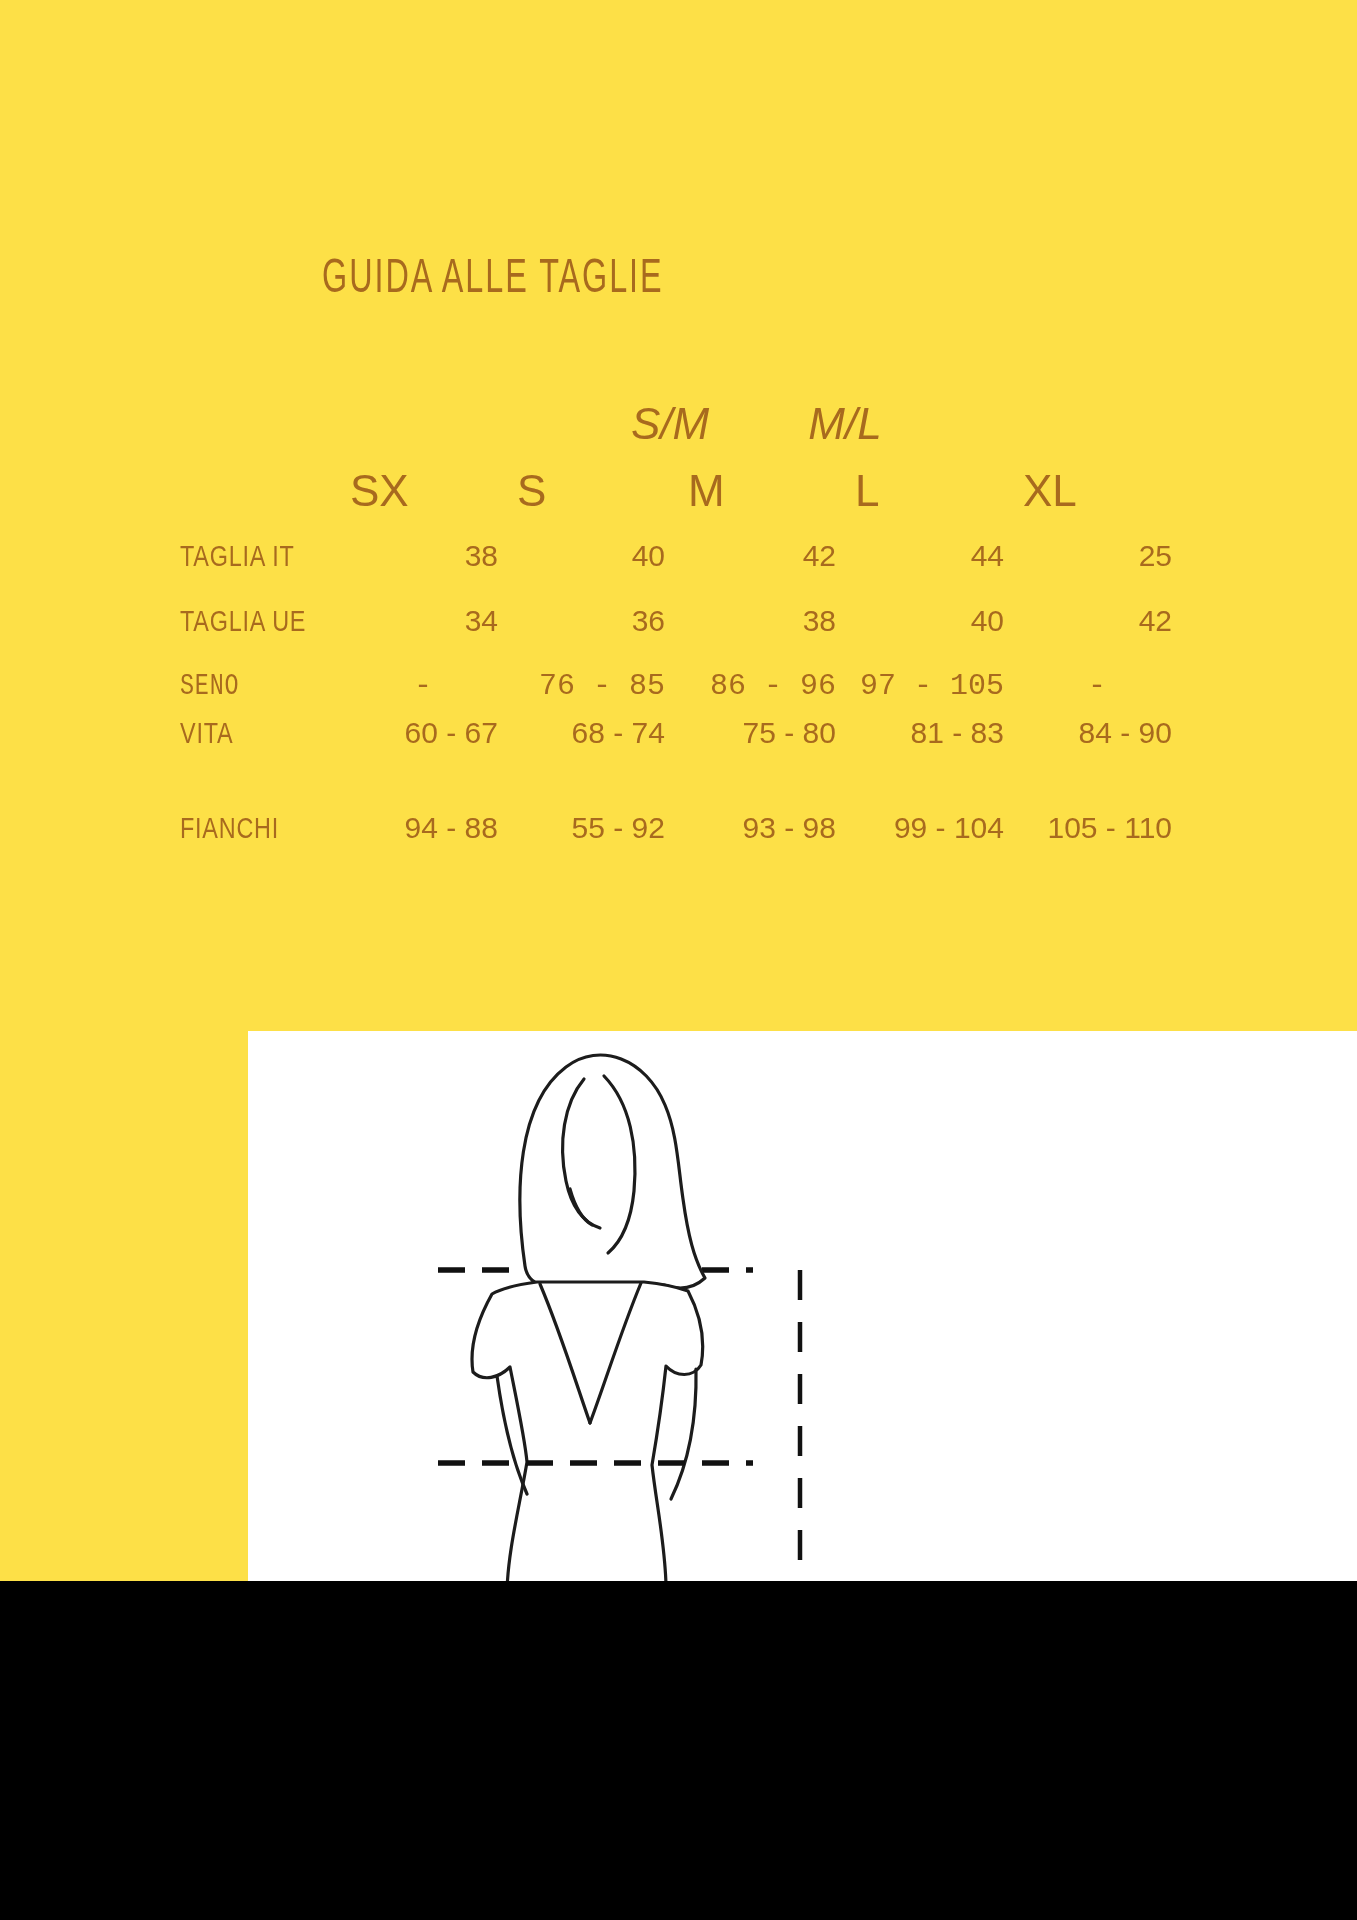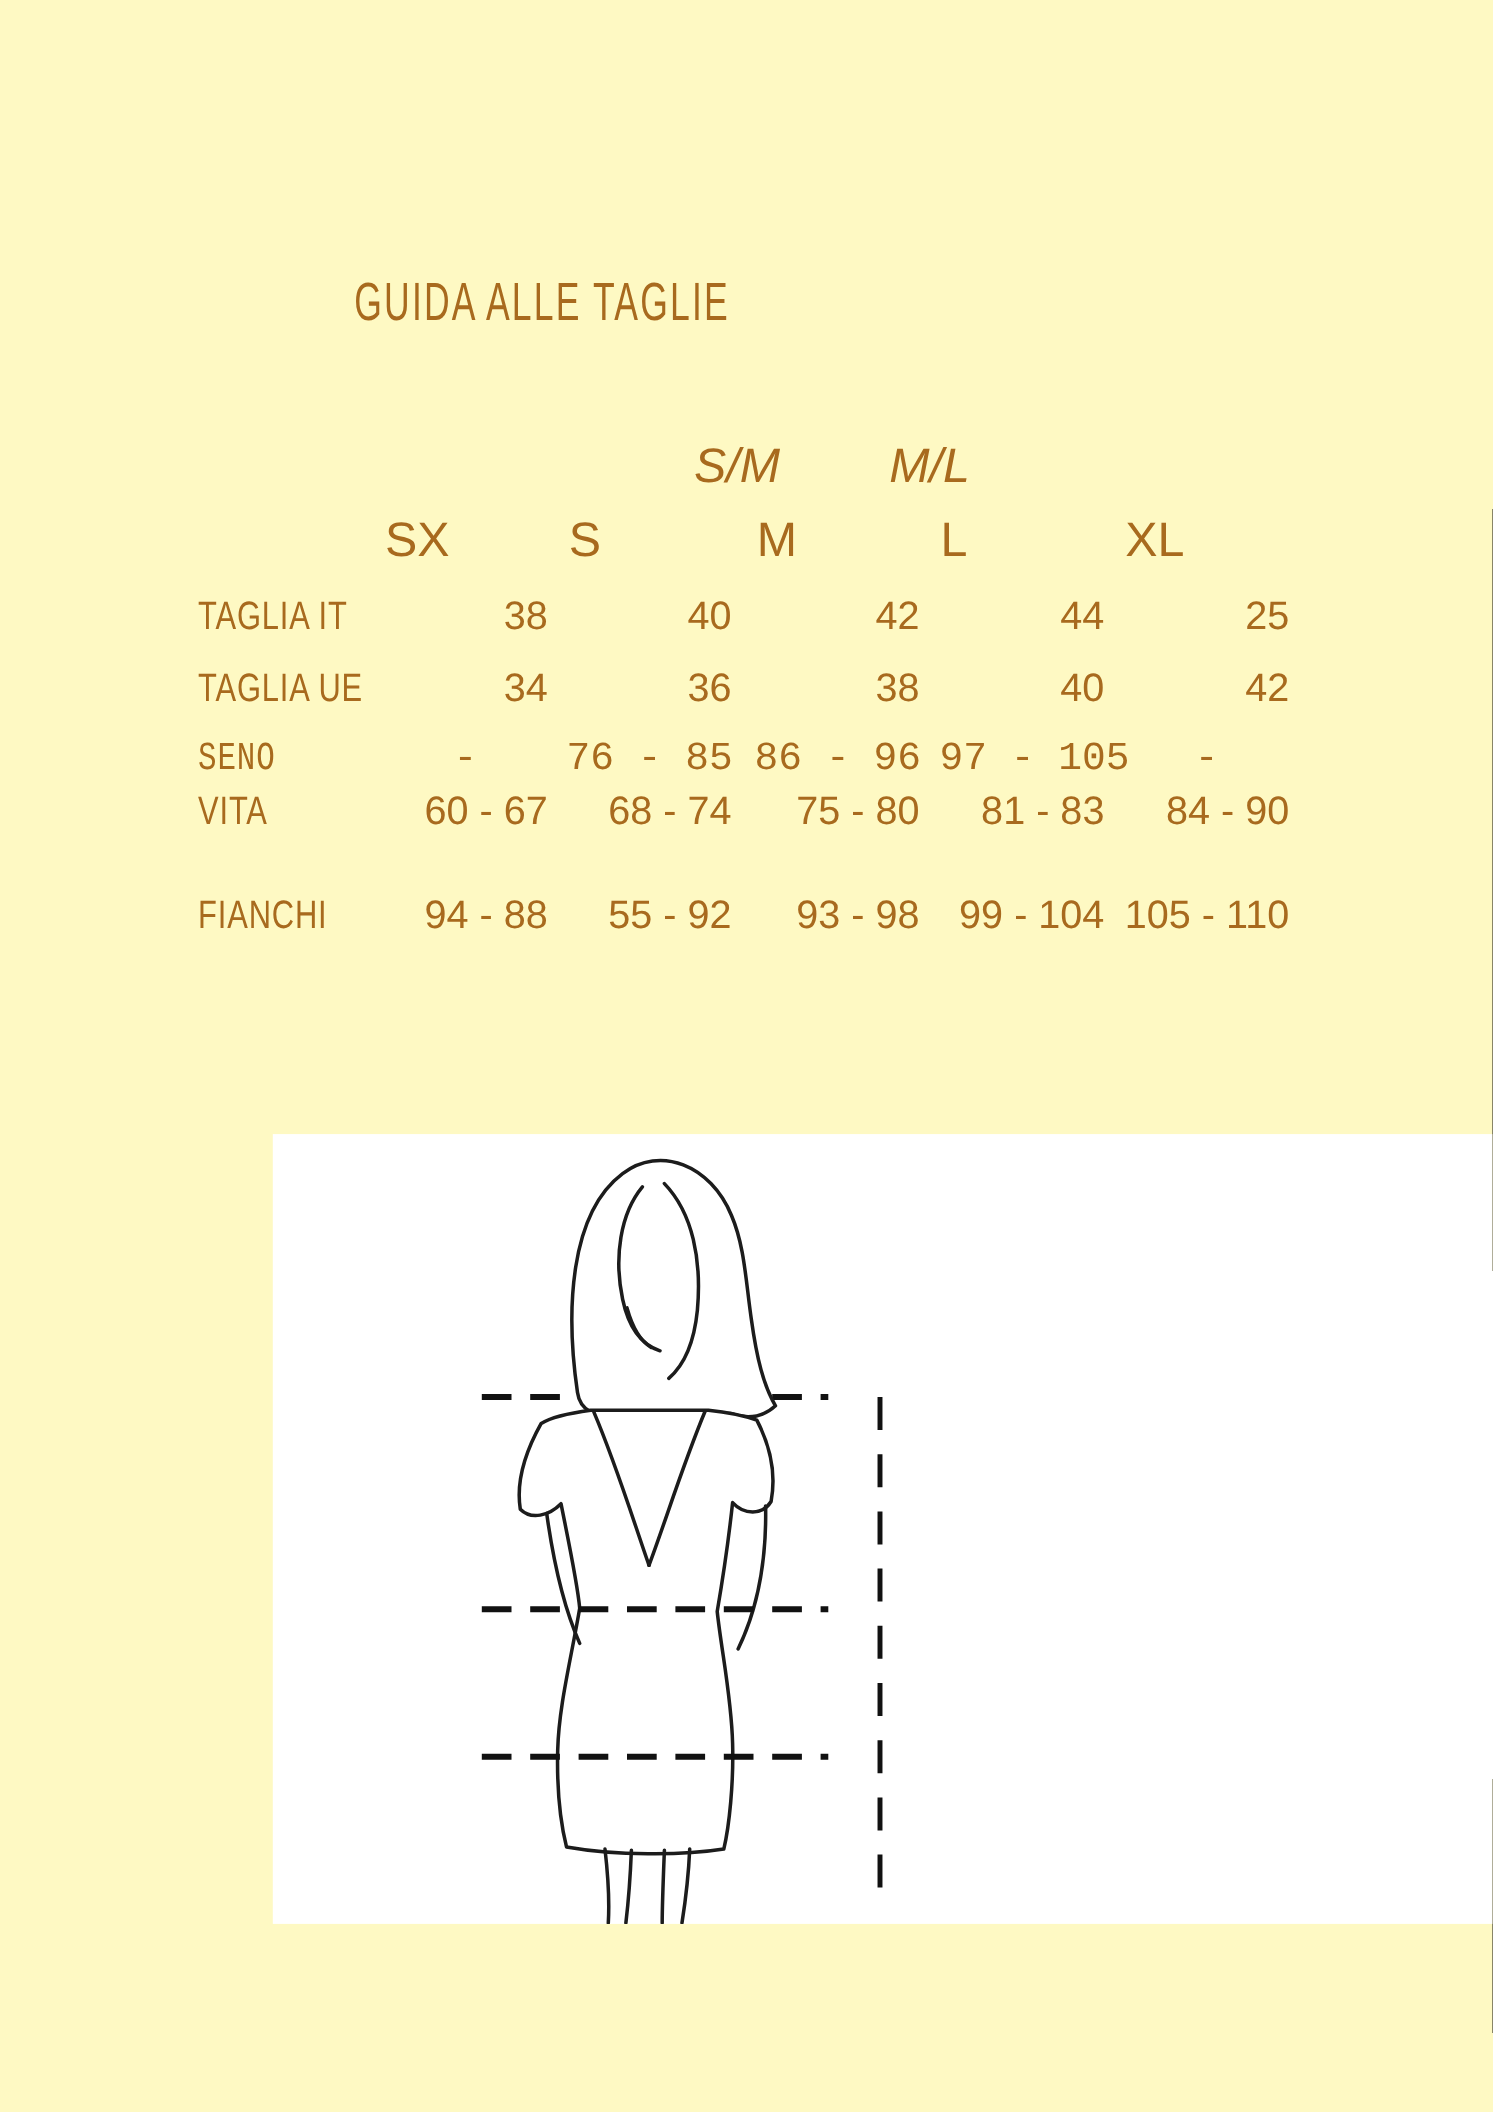--- a/index.html
+++ b/index.html
@@ -1,32 +1,32 @@
 <!DOCTYPE html>
 <html><head>
 <meta charset="utf-8">
 <style>
   html,body{margin:0;padding:0;background:#000;}
   .screen{
-    position:relative;width:1357px;height:1920px;background:#fef9c3;overflow:hidden;
+    position:relative;width:1357px;height:1581px;background:#fde047;overflow:hidden;
     font-family:"Liberation Sans",sans-serif;color:#a86a1e;
   }
   .page-title{
     position:absolute;left:322px;top:247px;font-size:49px;font-weight:400;
     letter-spacing:3px;white-space:nowrap;transform:scaleX(0.66);transform-origin:left top;
   }
   .group-header{
     position:absolute;top:399px;width:140px;font-size:44px;font-weight:400;
     text-align:center;white-space:nowrap;font-style:italic;
   }
   .gh-sm{left:600px;} .gh-ml{left:775px;}
   .size-header{
     position:absolute;top:466px;font-size:44px;font-weight:400;white-space:nowrap;
   }
-  .table-row{position:absolute;left:0;width:1357px;height:40px;font-size:36px;}
+  .table-row{position:absolute;left:0;width:1357px;height:40px;font-size:30px;}
   .row-label{
     position:absolute;left:180px;top:0;width:240px;white-space:nowrap;
     transform:scaleX(0.78);transform-origin:left top;letter-spacing:1px;
   }
   .cell{position:absolute;top:0;width:150px;white-space:nowrap;text-align:right;}
   .c0{left:348px;} .c1{left:515px;} .c2{left:686px;} .c3{left:854px;} .c4{left:1022px;}
   .cell.center{text-align:center;}
   .sh0{left:350px;} .sh1{left:517px;} .sh2{left:688px;} .sh3{left:855px;} .sh4{left:1023px;}
   .r0{top:539px;} .r1{top:604px;} .r2{top:669px;font-family:Liberation Mono, monospace;} .r3{top:716px;} .r4{top:811px;}
   .figure-panel{

